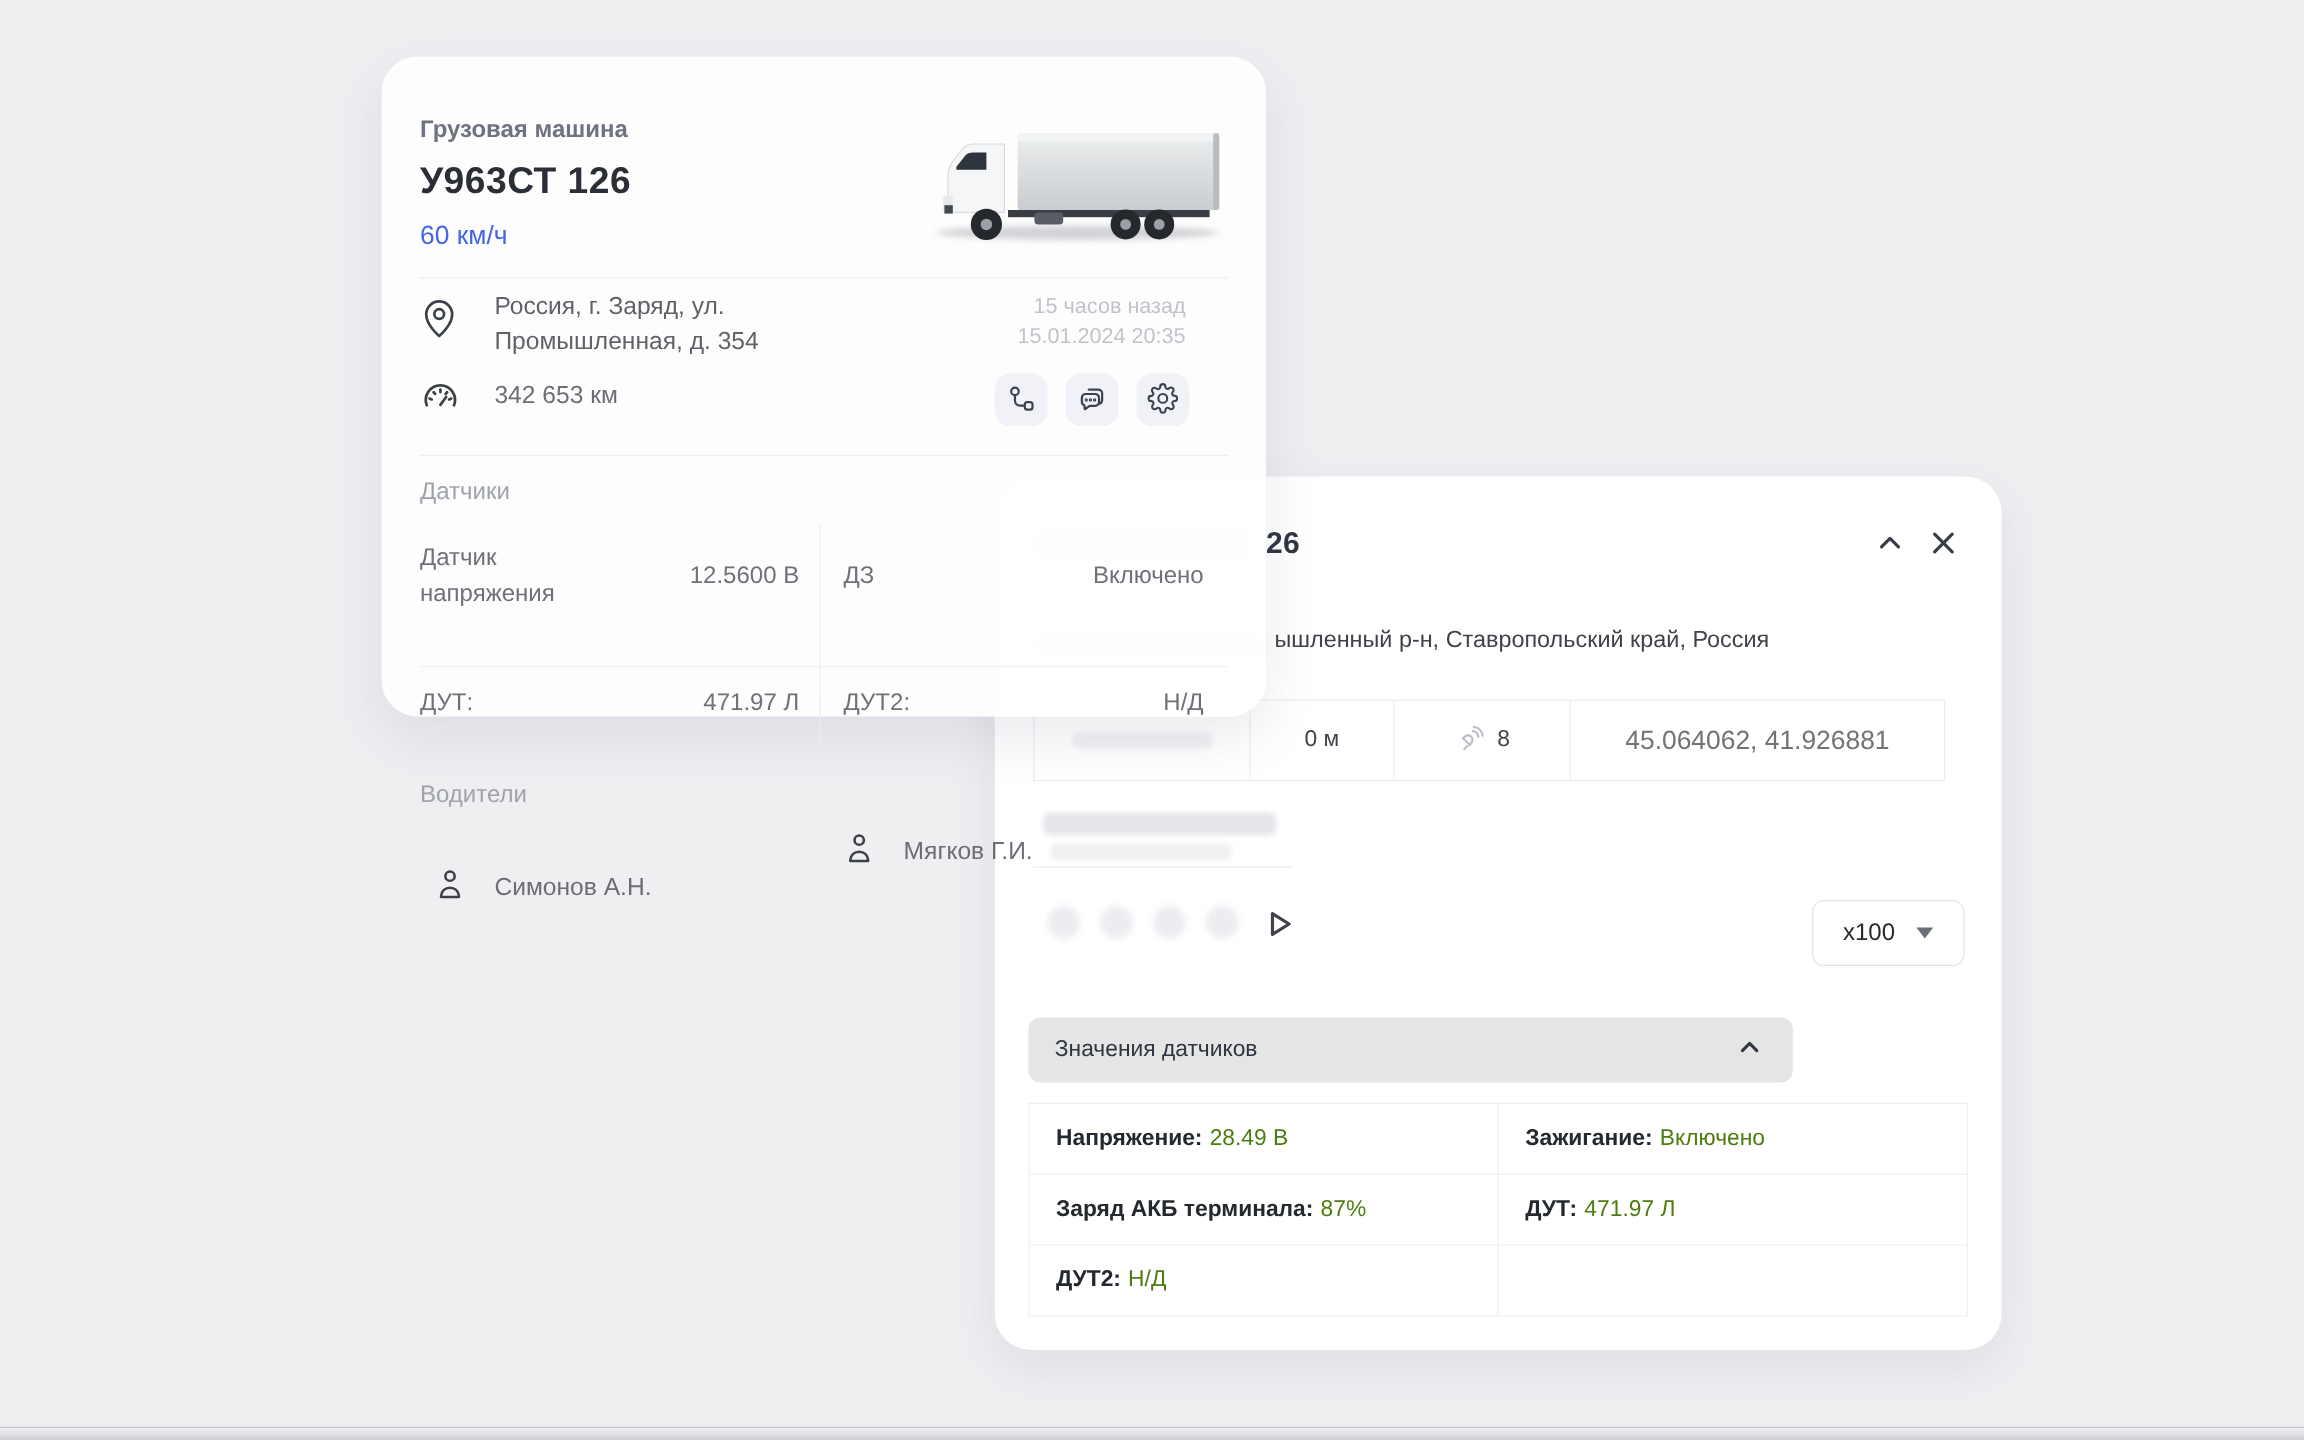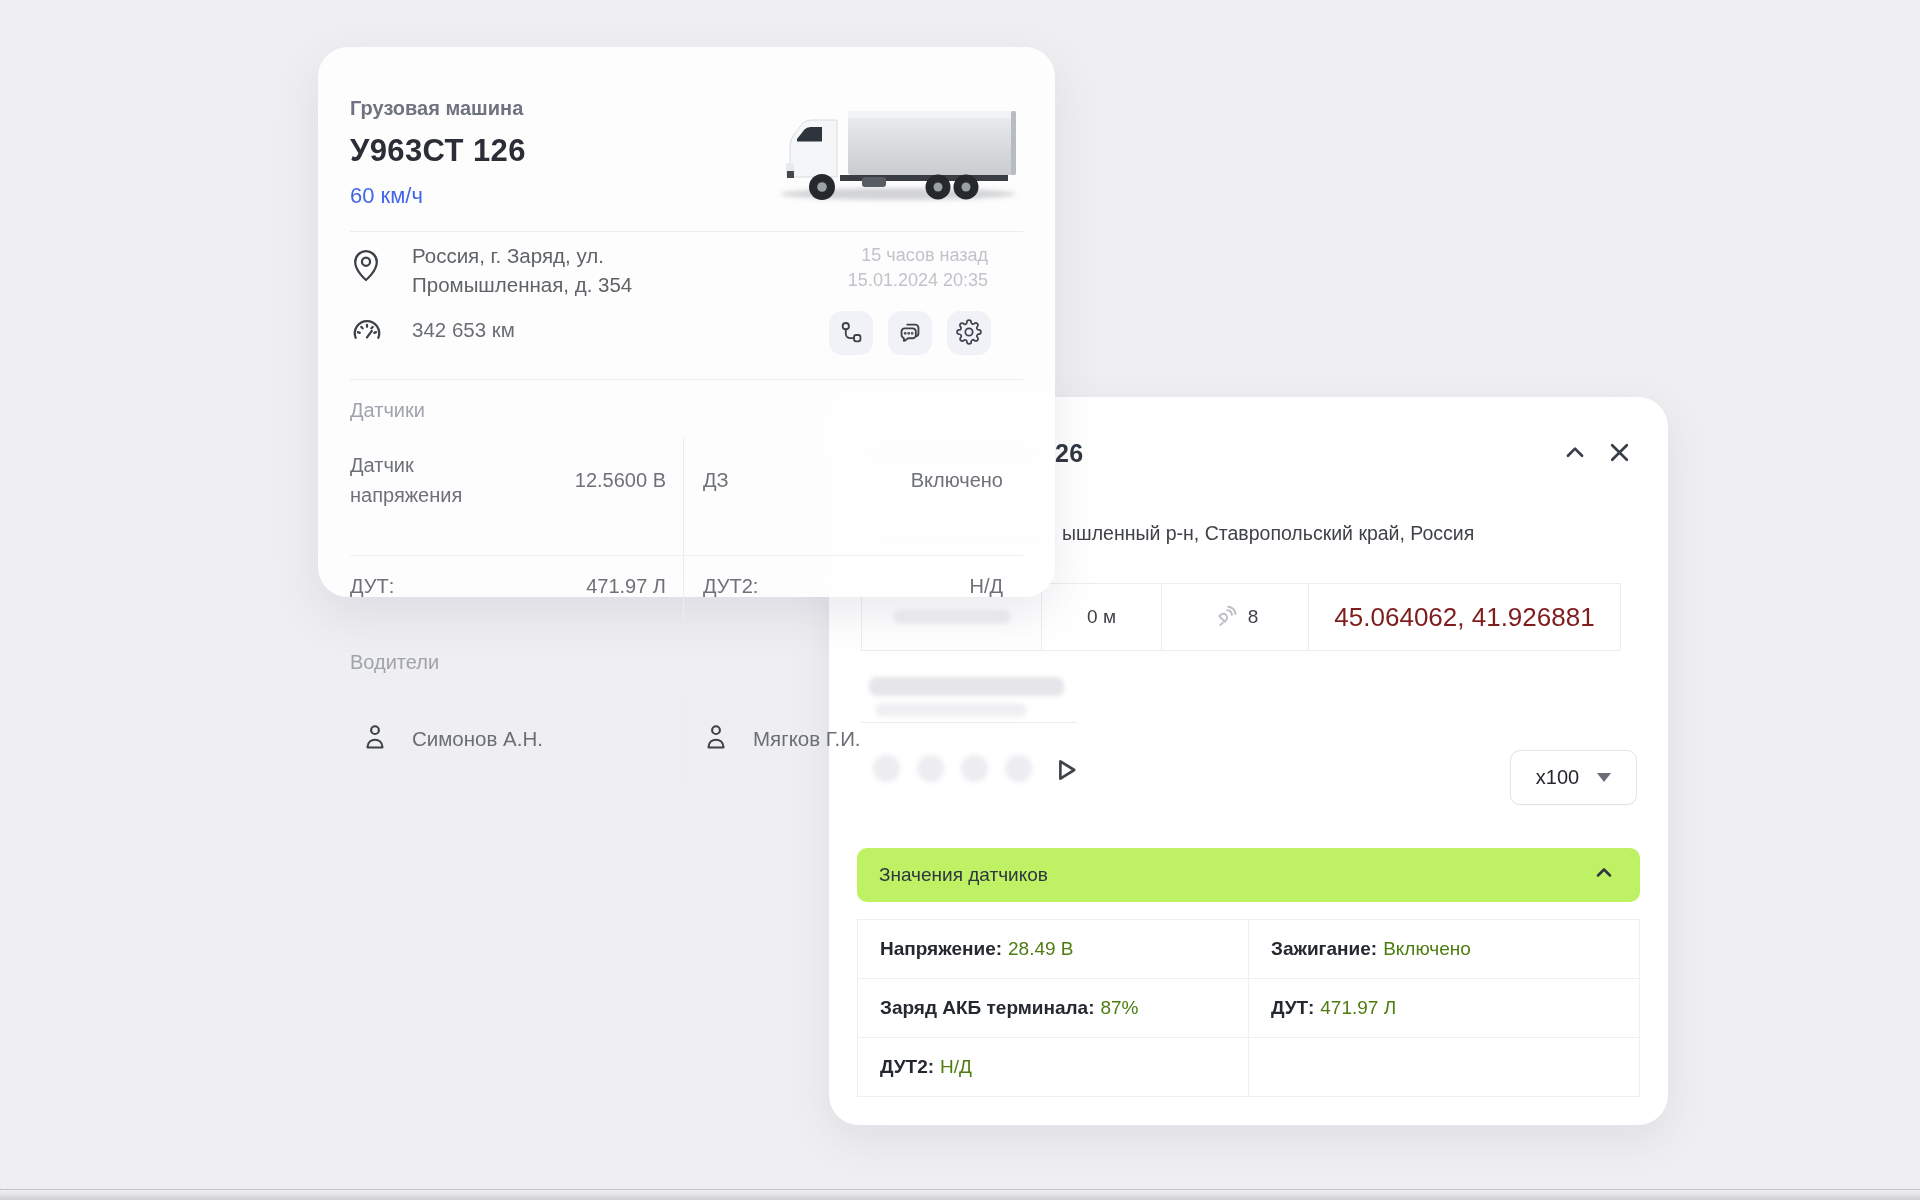--- a/index.html
+++ b/index.html
@@ -20,35 +20,35 @@
     background:transparent; border:none; cursor:pointer; }
   .rc-address-row { left:32px; top:125px; display:flex; align-items:flex-end; gap:8px; }
   .rc-address-frag { font-size:19.5px; color:#3F4349; }
   .rc-cells { left:32px; top:186px; width:760px; height:68px; display:flex;
     border:1px solid #ECECF0; }
   .rc-cell { display:flex; align-items:center; justify-content:center; gap:9px;
     border-right:1px solid #ECECF0; height:100%; }
   .rc-cell:last-child { border-right:none; }
   .rc-cell-a { width:180px; } .rc-cell-b { width:120px; } .rc-cell-c { width:147px; } .rc-cell-d { flex:1; }
   .rc-cell-text { font-size:19px; color:#3F4349;text-align:right; }
-  .rc-coords { font-size:26px; color:#7f1d1d; }
+  .rc-coords { font-size:22px; color:#737373; }
   .rc-skel-line1 { left:40px; top:280px; width:195px; height:19px; }
   .rc-skel-line2 { left:46px; top:306px; width:152px; height:14px; }
   .rc-divider { left:32px; top:325px; width:216px; height:1px; background:#ECECF0; }
   .rc-circles { left:44px; top:358px; display:flex; gap:17px; }
   .rc-circle { width:27px; height:27px; border-radius:50%; background:#ECECF1; filter:blur(2.5px); border:none; }
   .rc-play { left:220px; top:358px; width:32px; height:32px; background:transparent; border:none;
     display:flex; align-items:center; justify-content:center; cursor:pointer; }
   .rc-speed { left:681px; top:353px; width:127px; height:55px; background:#fff;
     border:1px solid #E3E3E8; border-radius:10px; display:flex; align-items:center;
     justify-content:center; gap:18px; cursor:pointer; box-shadow:0 1px 2px rgba(0,0,0,0.02); }
   .rc-speed-label { font-size:20px; color:#25282E; }
   .caret-down { width:0; height:0; border-left:7px solid transparent; border-right:7px solid transparent;
     border-top:9px solid #6B6E76; }
-  .rc-bar { left:28px; top:451px; width:783px; height:54px; background:#bef264; border-radius:10px;
+  .rc-bar { left:28px; top:451px; width:637px; height:54px; background:#e5e5e5; border-radius:10px;
     display:flex; align-items:center; justify-content:space-between; padding:0 24px 0 22px; cursor:pointer; }
   .rc-bar-label { font-size:19px; color:#2F3640; }
   .rc-table { left:28px; top:522px; width:783px; border:1px solid #EFEFF1; border-bottom:none; }
   .rc-trow { display:flex; height:59px; border-bottom:1px solid #EFEFF1; }
   .rc-tcell { width:392px; display:flex; align-items:center; padding-left:22px; gap:6px;
     border-right:1px solid #EFEFF1; font-size:19px; }
   .rc-tcell:last-child { border-right:none; width:391px; }
   .rc-tcell b { color:#24282F; font-weight:700; }
   .rc-tcell span { color:#4d7c0f; }
 
@@ -80,21 +80,21 @@
   .lc-s1l { left:385px; top:418px; }
   .lc-s1v { left:500px; top:418px; width:185px; text-align:right; }
   .lc-s2l { left:32px; top:524px; }
   .lc-s2v { left:198px; top:524px; width:150px; text-align:right; }
   .lc-s3l { left:385px; top:524px; }
   .lc-s3v { left:500px; top:524px; width:185px; text-align:right; }
   .lc-drv-title { left:32px; top:604px; }
   .lc-vdiv-d { left:365px; top:644px; width:1px; height:93px; background:#EDEDEF; }
   .driver { display:flex; align-items:center; gap:22px; }
   .lc-d0 { left:42px; top:674px; }
-  .lc-d1 { left:383px; top:674px; }
+  .lc-d1 { left:383px; top:644px; }
   .driver-name { font-size:20.5px; color:#6B6E76; }
 
   .bottom-strip { left:0; bottom:0; width:1920px; height:11px;
     background:linear-gradient(to bottom, rgba(130,132,142,0) 0%, rgba(130,132,142,0.10) 45%, rgba(125,127,138,0.30) 100%);
     border-top:1px dotted rgba(120,122,132,0.25); }
 </style>
 </head>
 <body>
 
 <section class="card right-card">

